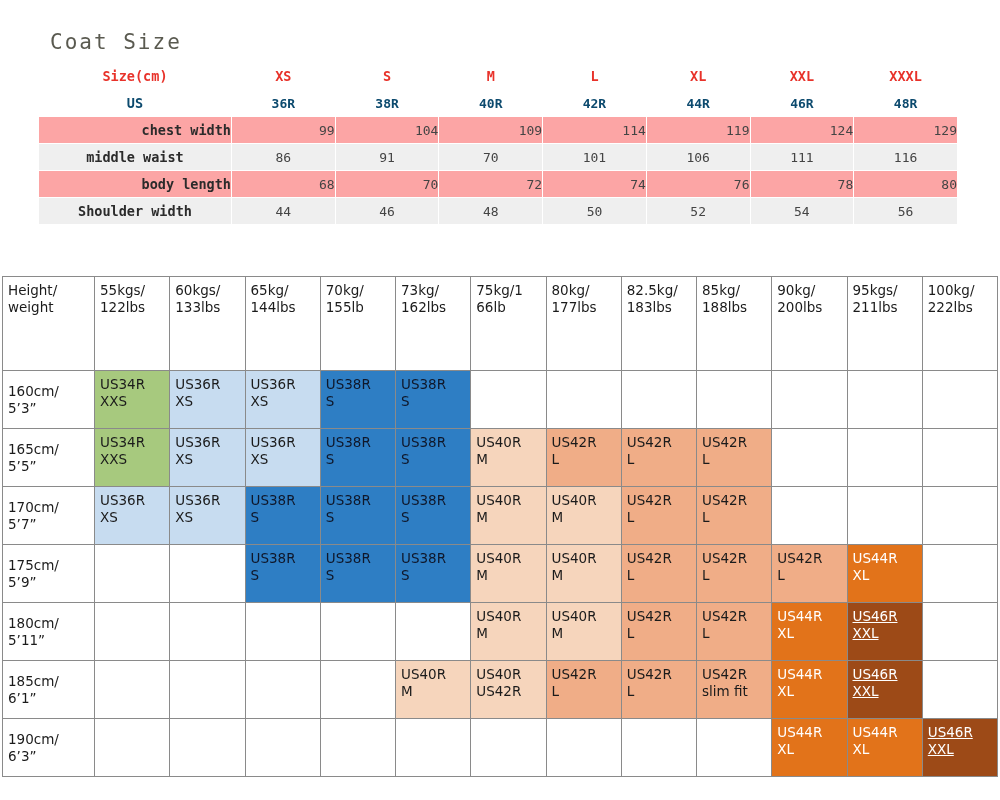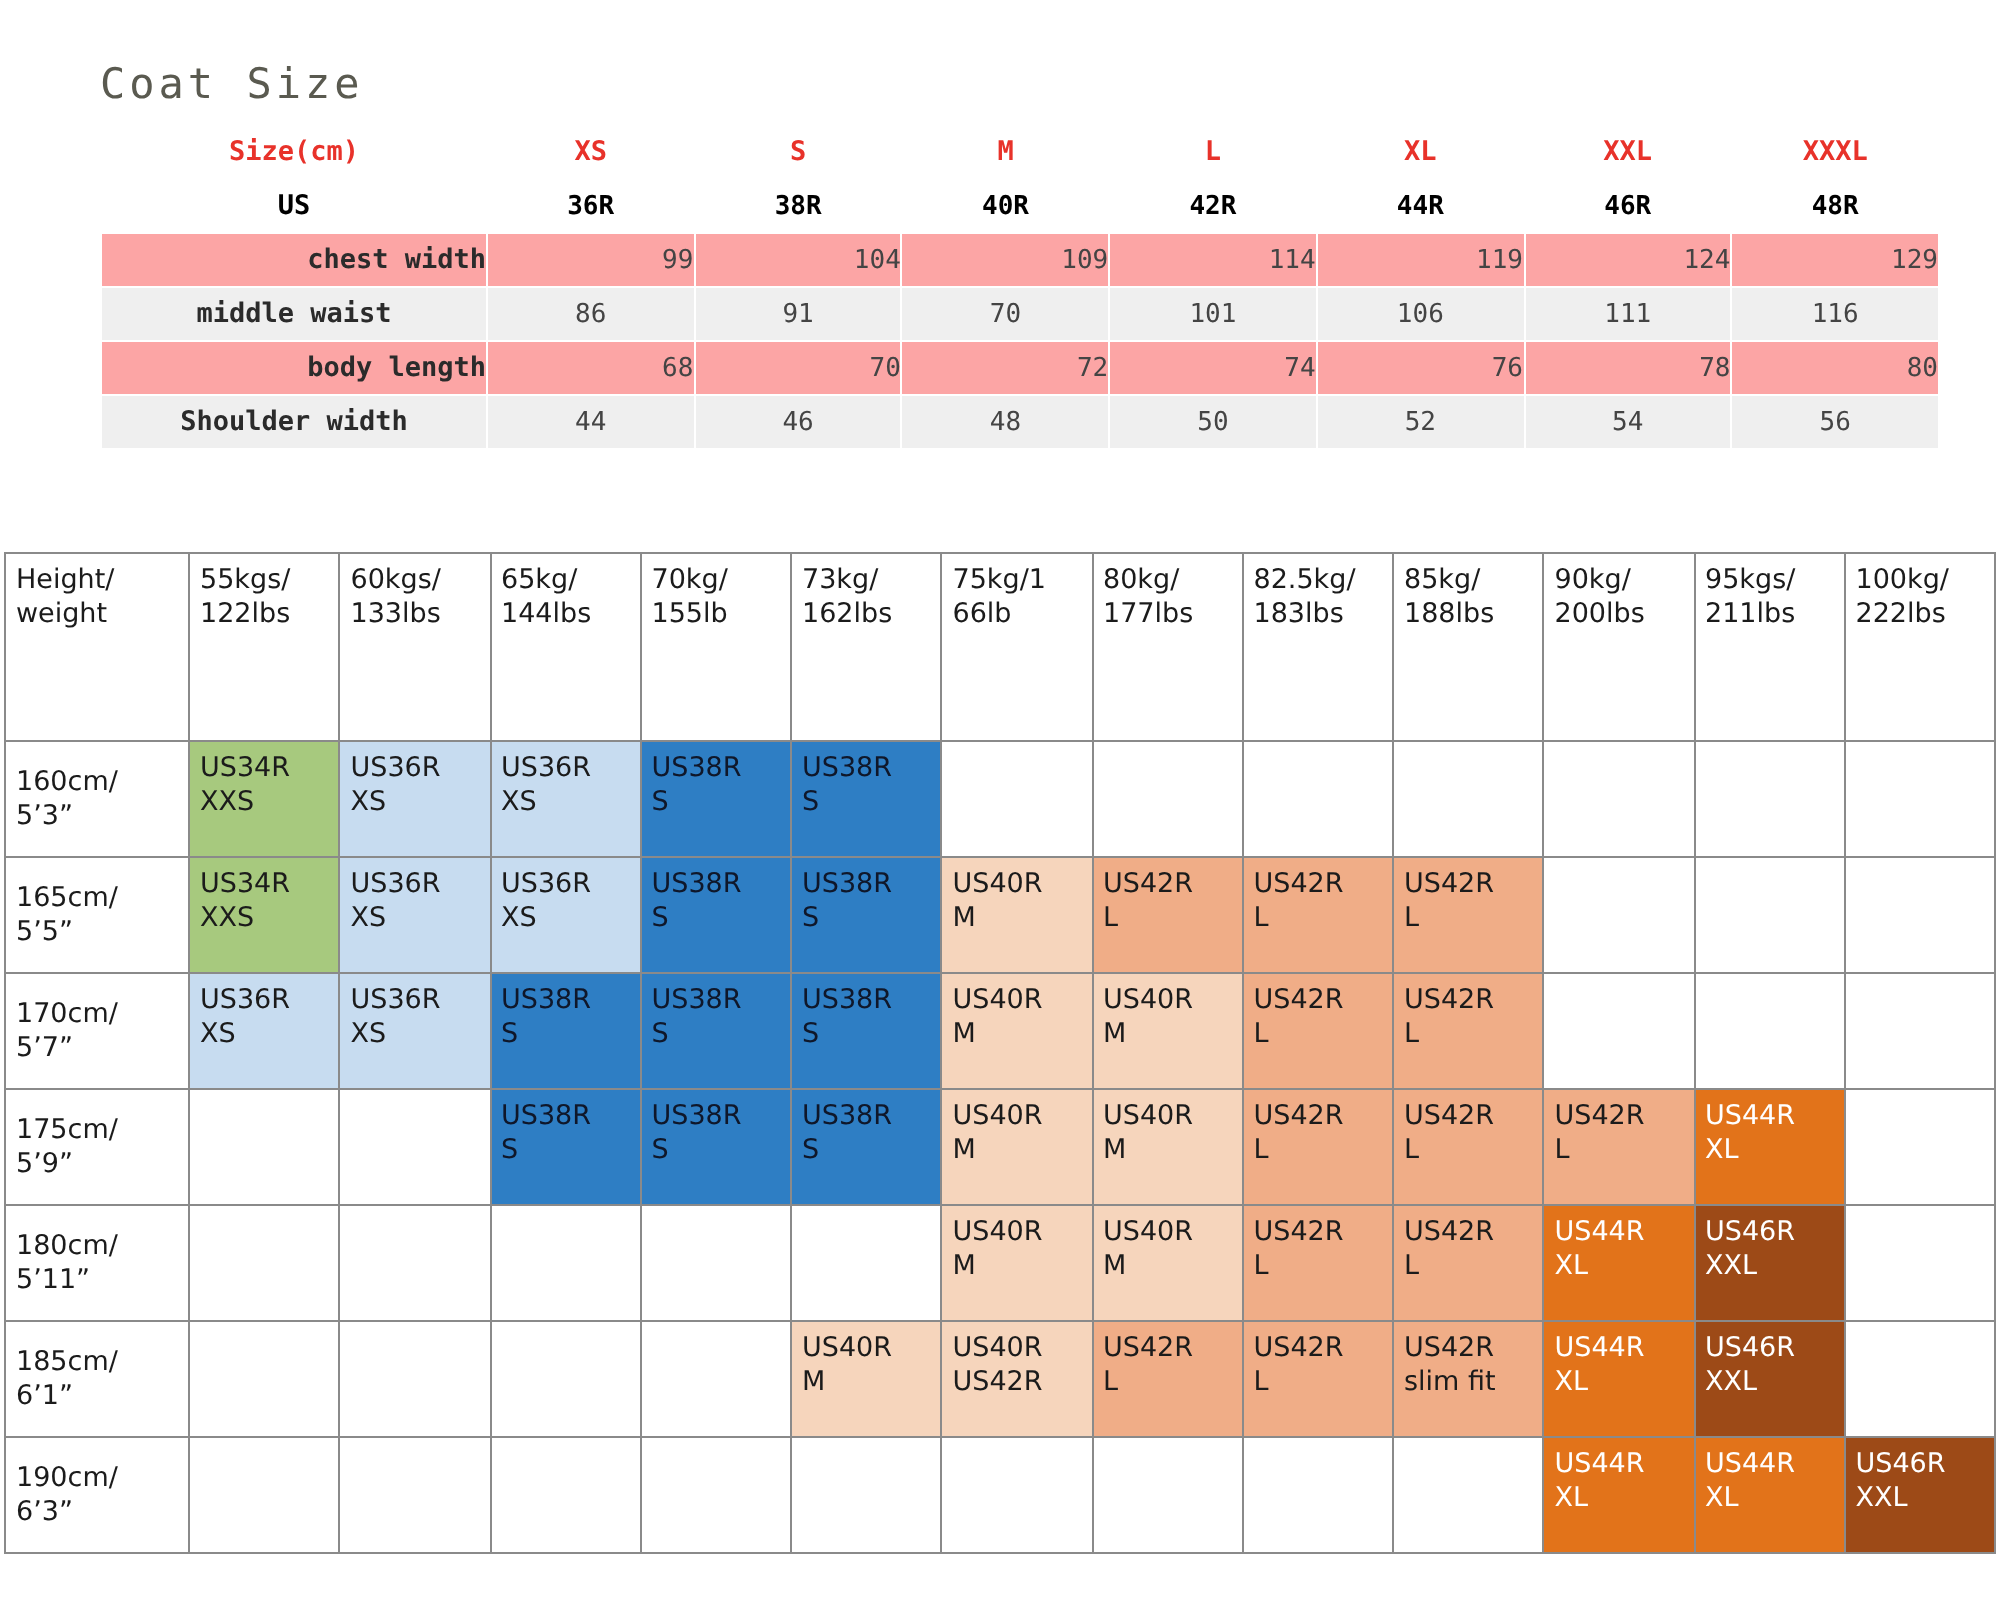--- a/index.html
+++ b/index.html
@@ -12,21 +12,21 @@
   .page{position:relative;width:1000px;height:800px;}
 
   
   .title{
     position:absolute;left:50px;top:30px;
     font-family:"DejaVu Sans Mono", monospace;
     font-size:21px;color:#5a5a50;letter-spacing:2px;
   }
 
   
-  .top-wrap{position:absolute;left:50px;top:62px;width:920px;}
+  .top-wrap{position:absolute;left:38px;top:62px;width:920px;}
   table.top{
     border-collapse:separate;border-spacing:1px 1px;
     width:920px;table-layout:fixed;
     background:#ffffff;
   }
   table.top td{
     background:#efefef;
     text-align:center;
     font-family:"DejaVu Sans Mono", monospace;
     font-size:13px;
@@ -34,21 +34,21 @@
     height:26px;
     padding:0;
   }
   table.top tr.head td{
     color:#e8322a;font-weight:bold;font-size:13.5px;background:#ffffff;
   }
   table.top td.rowlab{
     font-weight:bold;color:#2b2b2b;background:#ffffff;font-size:13.5px;
   }
   table.top td.rowlab.soft{color:#8d8d8d;font-weight:normal;}
-  table.top tr.us td{background:#ffffff;color:#000000;font-weight:bold;}
+  table.top tr.us td{background:#ffffff;color:#0c4a6e;font-weight:bold;}
   table.top tr.white td{background:#fca5a5;text-align:right;}
   table.top tr.grey td{background:#efefef;}
 
   
   .matrix-wrap{position:absolute;left:2px;top:276px;width:996px;}
   table.matrix{
     border-collapse:collapse;
     table-layout:fixed;
     width:996px;
     font-size:13px;
@@ -67,21 +67,21 @@
   .c-line1{display:block;}
   .c-line2{display:block;}
   td.cell{text-align:left;}
   
   .bg-green{background:#a7c97e;}
   .bg-blue-l{background:#c7dcf0;}
   .bg-blue-m{background:#2e7ec4;color:#0f172a;}
   .bg-peach{background:#f6d5bc;}
   .bg-salmon{background:#f0ad87;}
   .bg-orange{background:#e2731a;color:#fff;}
-  .bg-brown{background:#9d4a17;color:#fff;}
+  .bg-brown{background:#9d4a17;color:#fff;text-decoration:underline;}
   .bg-empty{background:#ffffff;}
 </style>
 </head>
 <body>
 
 <div class="page">
 
   <div class="title">Coat Size</div>
 
   <div class="top-wrap">

